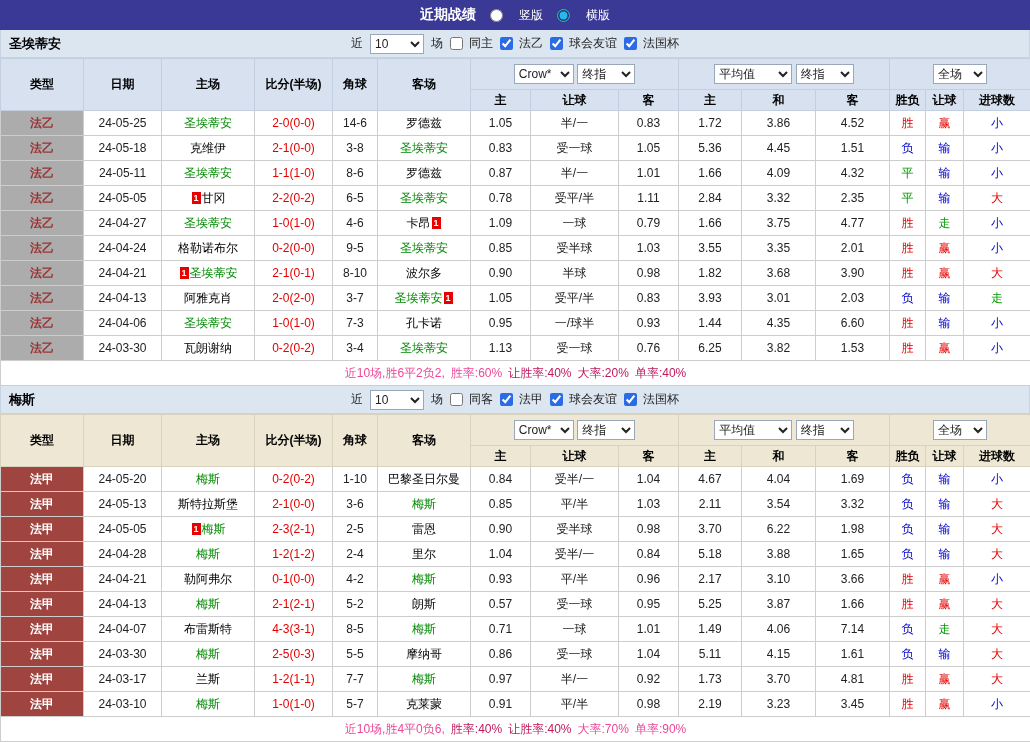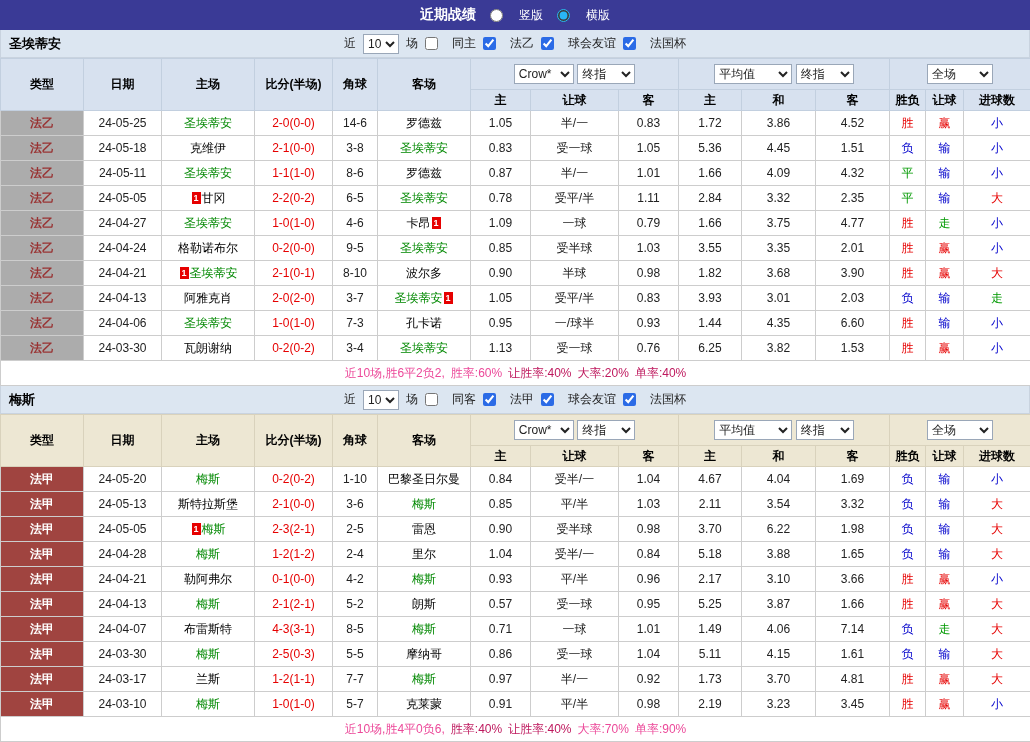--- a/index.html
+++ b/index.html
@@ -6,29 +6,29 @@
   body{width:1030px;background:#fff;font-family:"Liberation Sans","DejaVu Sans",sans-serif;font-size:12px;color:#222}
 
   .topbar{height:30px;background:#3A3A96;display:flex;align-items:center;justify-content:center;gap:14px}
   .topbar-title{color:#fff;font-weight:bold;font-size:14px}
   .radio-label{color:#fff;display:inline-flex;align-items:center;gap:16px;font-size:12px;cursor:pointer;font-weight:normal}
   .radio-label input{margin:0;accent-color:#29B6F6}
 
   .section-header{height:27px;background:#DCE6F1;border:1px solid #C9D3DF;border-top:none;display:flex;align-items:center;position:relative}
   .team-title{position:absolute;left:8px;font-weight:bold;font-size:13px;color:#000}
   .filters{margin:0 auto;display:flex;align-items:center;gap:7px}
-  .filters .cb{display:inline-flex;align-items:center;gap:14px;cursor:pointer}
+  .filters .cb{display:inline-flex;align-items:center;gap:6px;cursor:pointer}
   .filters input[type=checkbox]{margin:0;width:13px;height:13px;accent-color:#2B6BE6}
 
   select{font-size:12px;height:20px;border:1px solid #9AA7B8;background:#fff;color:#222}
-  .sel-count{width:36px}
+  .sel-count{width:54px}
   .sel-bookmaker{width:60px}
   .sel-stage{width:58px}
   .sel-avg{width:78px}
-  .sel-scope{width:66px}
+  .sel-scope{width:54px}
 
   table.stats{width:1030px;table-layout:fixed;border-collapse:collapse}
   table.stats th,table.stats td{border:1px solid #CDCDCD;text-align:center;overflow:hidden;white-space:nowrap;padding:0}
   table.stats td{height:24px}
   thead th{font-weight:bold;color:#000;font-size:12px}
   .blue-head thead th{background:#D7E1EF;border-color:#C2CFDF}
   .cream-head thead th{background:#EDE7D3;border-color:#D9D2BC}
   tr.head-main th{height:30px}
   tr.head-sub th{height:20px}
 

